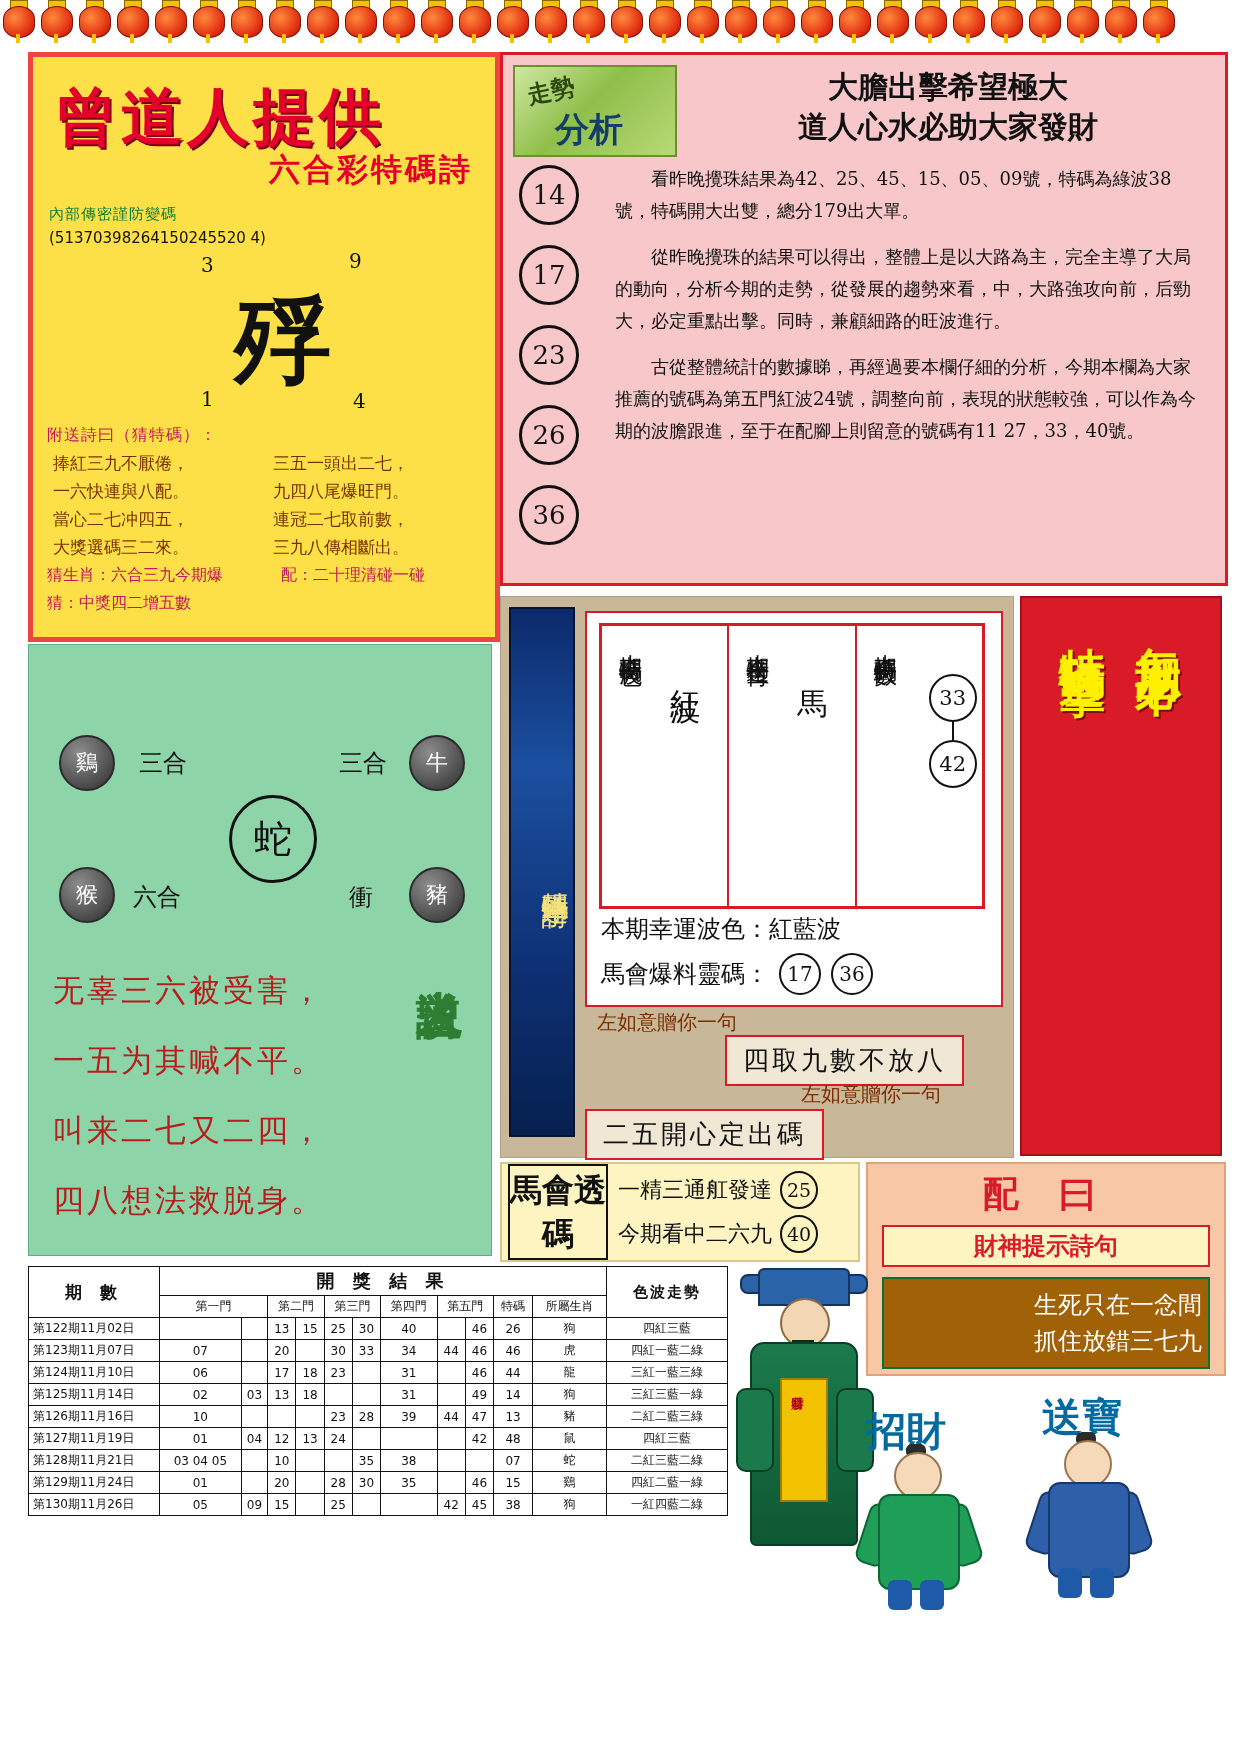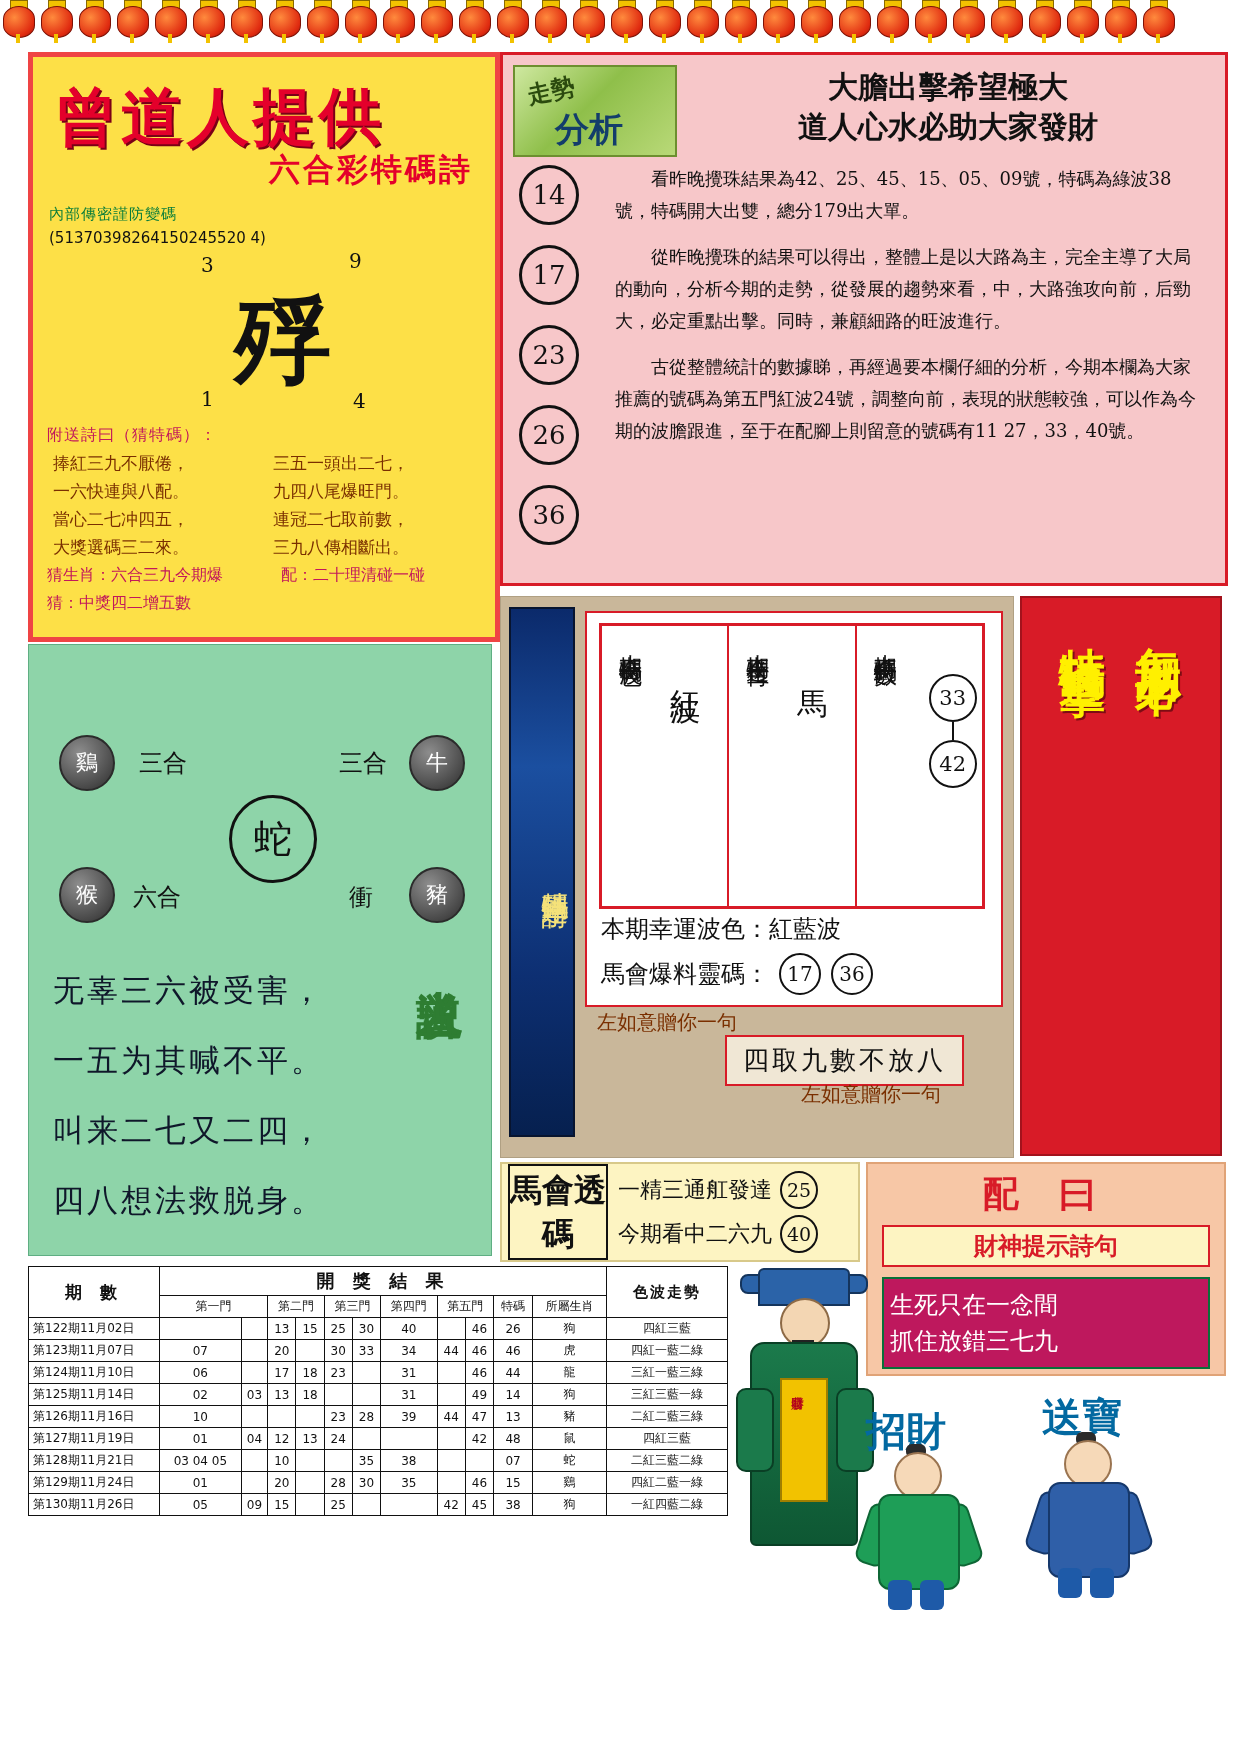--- a/index.html
+++ b/index.html
@@ -147,21 +147,21 @@
   .glabel{
     position:absolute;font-size:24px;color:#111;font-family:"DejaVu Serif","Liberation Serif",serif;
   }
   .glabel.l1{left:110px;top:102px;}
   .glabel.l2{left:310px;top:102px;}
   .glabel.l3{left:104px;top:236px;}
   .glabel.l4{left:320px;top:236px;}
   .green-poem{
     position:absolute;left:24px;top:310px;width:300px;
     font-family:"DejaVu Serif","Liberation Serif",serif;
-    font-size:31px;color:#0f172a;line-height:70px;letter-spacing:3px;
+    font-size:31px;color:#b91c1c;line-height:70px;letter-spacing:3px;
   }
   .vert-sign{
     position:absolute;right:18px;top:310px;width:66px;
     font-family:"DejaVu Serif","Liberation Serif",serif;
     font-size:46px;color:#2e7d32;line-height:66px;text-align:center;
     font-weight:bold;
   }
 
   
   .panel-center{
@@ -275,22 +275,22 @@
   .peiri .title{
     text-align:center;font-family:"DejaVu Serif","Liberation Serif",serif;
     font-size:36px;font-weight:bold;color:#d81b27;margin-top:6px;letter-spacing:14px;
   }
   .peiri .sub{
     margin:6px 14px 0 14px;background:#fdf4c2;border:2px solid #d81b27;
     text-align:center;font-family:Liberation Sans, sans-serif;
     font-size:24px;color:#d81b27;padding:3px 0;font-weight:bold;
   }
   .peiri .greenbox{
-    margin:10px 14px 0 14px;background:#be185d;border:2px solid #087038;
-    padding:8px 6px;text-align:left;color:#fff;
+    margin:10px 14px 0 14px;background:#a16207;border:2px solid #087038;
+    padding:8px 6px;text-align:right;color:#fff;
     font-family:"DejaVu Serif","Liberation Serif",serif;font-size:24px;line-height:36px;
   }
 
   
   .tablewrap{
     position:absolute;left:28px;top:1266px;width:700px;height:460px;background:#fff;
   }
   table.lottery{
     border-collapse:collapse;width:700px;font-family:"DejaVu Sans","Liberation Sans",sans-serif;
   }
@@ -608,20 +608,21 @@
       <div class="code-line">
         <span>馬會爆料靈碼：</span>
         <span class="mini-circ">17</span>
         <span class="mini-circ">36</span>
       </div>
     </div>
 
     <div class="note1">左如意贈你一句</div>
     <div class="boxed-line b1">四取九數不放八</div>
     <div class="note2">左如意贈你一句</div>
+    <div class="boxed-line b2">二五開心定出碼</div>
   </div>
 
   <div class="red-banner">
     <div class="col">特碼追擊</div>
     <div class="col">每期必中</div>
   </div>
 
   <div class="mahui">
     <div class="lab">馬會透碼</div>
     <div class="lines">

